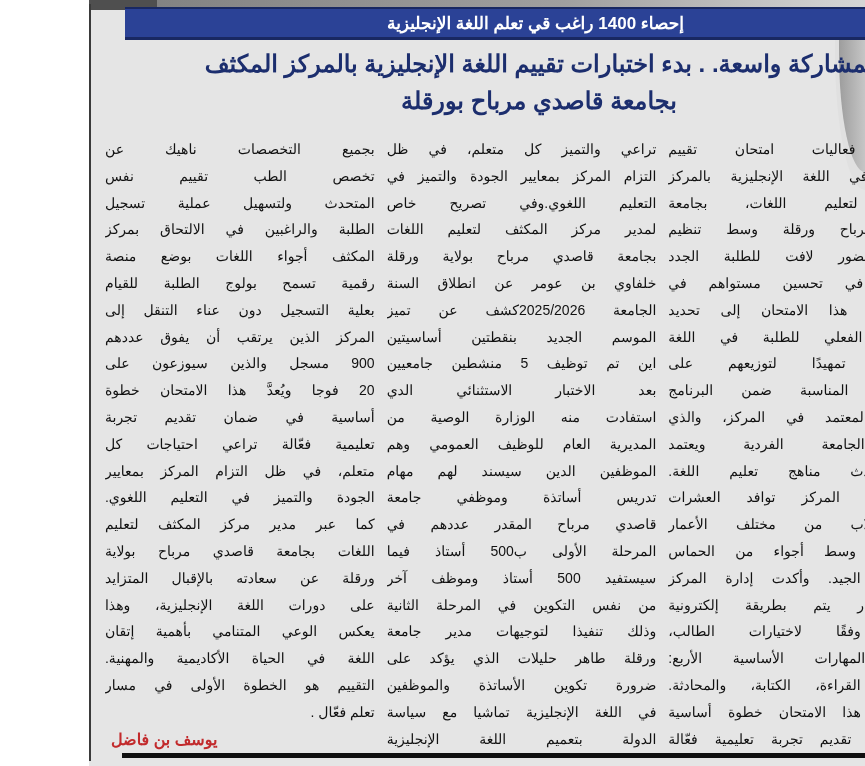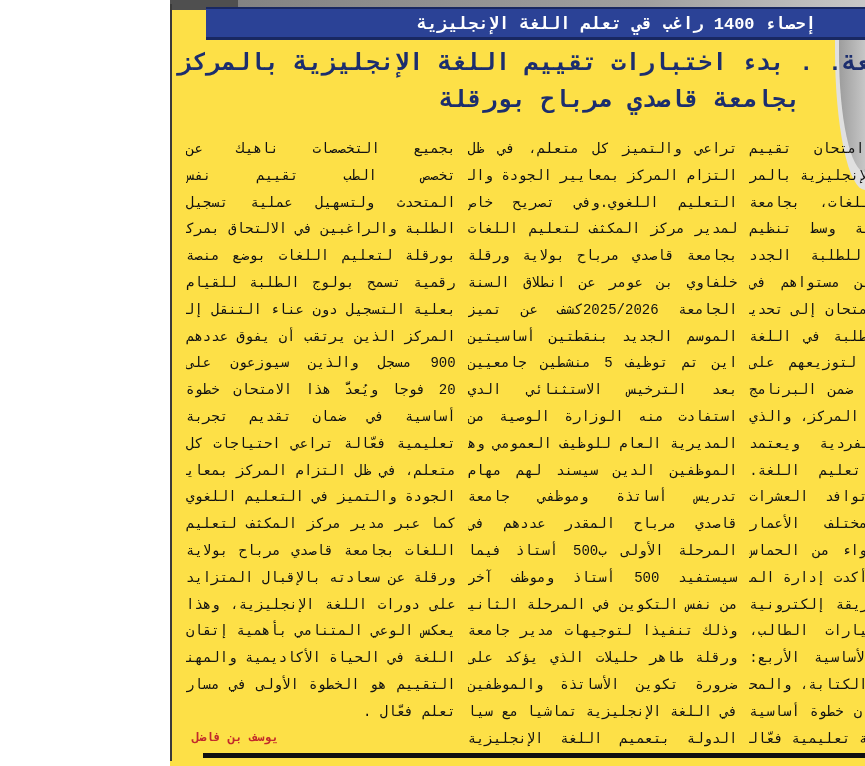--- a/index.html
+++ b/index.html
@@ -1,18 +1,18 @@
 <!DOCTYPE html>
 <html lang="ar" dir="rtl"><head>
 <meta charset="utf-8">
 <style>
   html,body{margin:0;padding:0;background:#ffffff;}
   .page{
-    position:relative;width:695px;height:766px;overflow:hidden;
-    background:#fde047;font-family:Liberation Mono, monospace;direction:rtl;
+    position:relative;width:776px;height:766px;overflow:hidden;
+    background:#e5e5e5;font-family:Liberation Sans, sans-serif;direction:rtl;
   }
   
   .top-strip{position:absolute;left:0;top:0;width:865px;height:7px;
     background:linear-gradient(to right,#7e7e7e 0%,#9f9f9f 55%,#cfcfcf 85%,#e3e3e3 100%);}
   .top-corner-dark{position:absolute;left:0;top:0;width:68px;height:10px;background:#4f4f4f;}
   .left-border{position:absolute;left:0;top:4px;width:2px;height:757px;background:#3a3a3a;}
   .page-curl-outer{position:absolute;right:0;top:40px;width:30px;height:150px;
     background:#e0e0e0;border-bottom-left-radius:30px 140px;}
   .page-curl{position:absolute;right:0;top:40px;width:26px;height:132px;
     background:linear-gradient(to right,#9d9d9d,#c6c6c6);border-bottom-left-radius:26px 120px;}
@@ -34,21 +34,21 @@
     display:flex;gap:12px;direction:rtl;
   }
   .col{flex:1 1 0;min-width:0;color:#111111;}
   .line{
     font-size:14px;line-height:26.8px;height:26.8px;
     text-align:justify;text-align-last:justify;
     overflow:hidden;white-space:nowrap;
   }
   .line--end{text-align-last:right;}
   .byline{
-    font-size:12px;font-weight:bold;margin-top:4px;
+    font-size:16px;font-weight:bold;margin-top:4px;
     text-align:left;padding-left:6px;
   }
   .bottom-rule{position:absolute;left:33px;top:753px;width:824px;height:5px;background:#101010;}
 </style>
 </head>
 <body>
 
 <div class="page">
 
   <div class="top-strip"></div>
@@ -95,41 +95,41 @@
     <section class="col">
         <div class="line">تراعي والتميز كل متعلم، في ظل</div>
         <div class="line">التزام المركز بمعايير الجودة والتميز في</div>
         <div class="line">التعليم اللغوي.وفي تصريح خاص</div>
         <div class="line">لمدير مركز المكثف لتعليم اللغات</div>
         <div class="line">بجامعة قاصدي مرباح بولاية ورقلة</div>
         <div class="line">خلفاوي بن عومر عن انطلاق السنة</div>
         <div class="line">الجامعة 2025/2026كشف عن تميز</div>
         <div class="line">الموسم الجديد بنقطتين أساسيتين</div>
         <div class="line">اين تم توظيف 5 منشطين جامعيين</div>
-        <div class="line">بعد الترخيس الاستثنائي الدي</div>
+        <div class="line">بعد الاختبار الاستثنائي الدي</div>
         <div class="line">استفادت منه الوزارة الوصية من</div>
         <div class="line">المديرية العام للوظيف العمومي وهم</div>
         <div class="line">الموظفين الدين سيسند لهم مهام</div>
         <div class="line">تدريس أساتذة وموظفي جامعة</div>
         <div class="line">قاصدي مرباح المقدر عددهم في</div>
         <div class="line">المرحلة الأولى ب500 أستاذ فيما</div>
         <div class="line">سيستفيد 500 أستاذ وموظف آخر</div>
         <div class="line">من نفس التكوين في المرحلة الثانية</div>
         <div class="line">وذلك تنفيذا لتوجيهات مدير جامعة</div>
         <div class="line">ورقلة طاهر حليلات الذي يؤكد على</div>
         <div class="line">ضرورة تكوين الأساتذة والموظفين</div>
         <div class="line">في اللغة الإنجليزية تماشيا مع سياسة</div>
         <div class="line">الدولة بتعميم اللغة الإنجليزية</div>
       </section>
     <section class="col">
         <div class="line">بجميع التخصصات ناهيك عن</div>
         <div class="line">تخصص الطب تقييم نفس</div>
         <div class="line">المتحدث ولتسهيل عملية تسجيل</div>
         <div class="line">الطلبة والراغبين في الالتحاق بمركز</div>
-        <div class="line">بورقلة لتعليم اللغات بوضع منصة</div>
+        <div class="line">المكثف أجواء اللغات بوضع منصة</div>
         <div class="line">رقمية تسمح بولوج الطلبة للقيام</div>
         <div class="line">بعلية التسجيل دون عناء التنقل إلى</div>
         <div class="line">المركز الذين يرتقب أن يفوق عددهم</div>
         <div class="line">900 مسجل والذين سيوزعون على</div>
         <div class="line">20 فوجا ويُعدَّ هذا الامتحان خطوة</div>
         <div class="line">أساسية في ضمان تقديم تجربة</div>
         <div class="line">تعليمية فعّالة تراعي احتياجات كل</div>
         <div class="line">متعلم، في ظل التزام المركز بمعايير</div>
         <div class="line">الجودة والتميز في التعليم اللغوي.</div>
         <div class="line">كما عبر مدير مركز المكثف لتعليم</div>

